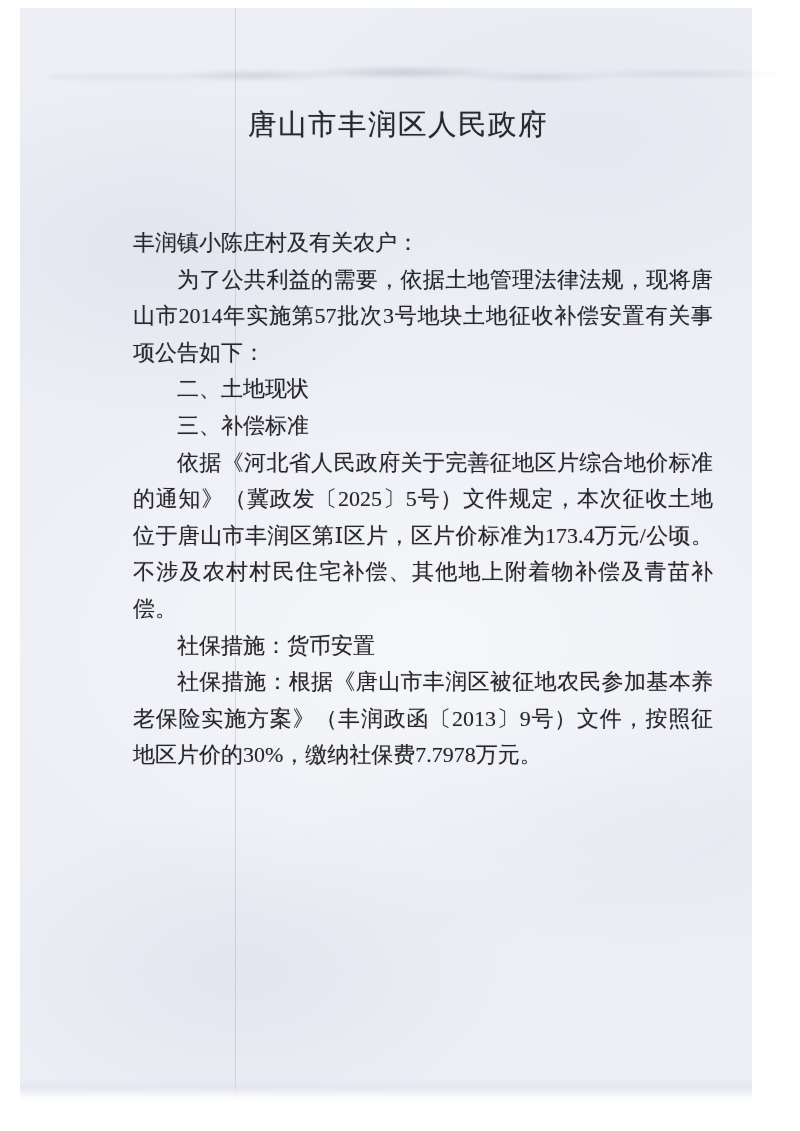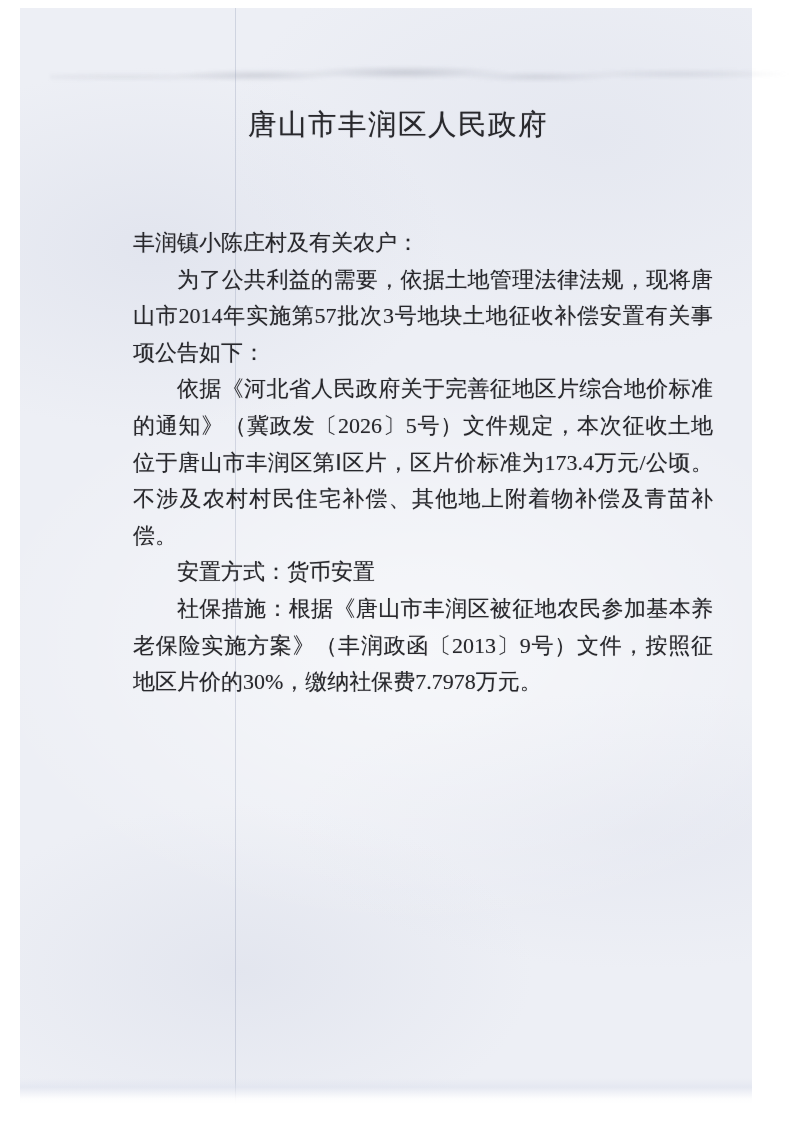--- a/index.html
+++ b/index.html
@@ -80,34 +80,36 @@
   .doc-body {
     position: absolute;
     top: 217px; left: 113px;
     width: 580px;
     font-size: 22px;
     line-height: 36.6px;
     text-align: justify;
     color: var(--ink);
     text-shadow: 0 0 1px rgba(40,40,45,0.40);
   }
-  .para { margin: 0; font-family: Liberation Serif, serif; }
+  .para { margin: 0; }
   .para.indent { text-indent: 2em; }
 </style>
 </head>
 <body>
 
 <div class="canvas">
   <div class="page">
     <div class="artifact-smudge"></div>
     <div class="artifact-line"></div>
     <div class="title-block">
       <div>唐山市丰润区人民政府</div>
     </div>
     <div class="doc-body">
         <div class="para">丰润镇小陈庄村及有关农户：</div>
         <div class="para indent">为了公共利益的需要，依据土地管理法律法规，现将唐山市2014年实施第57批次3号地块土地征收补偿安置有关事项公告如下：</div>
-        <div class="para indent">依据《河北省人民政府关于完善征地区片综合地价标准的通知》（冀政发〔2026〕5号）文件规定，本次征收土地位于唐山市丰润区第Ⅰ区片，区片价标准为173.4万元/公顷。不涉及农村村民住宅补偿、其他地上附着物补偿及青苗补偿。</div>
-        <div class="para indent">安置方式：货币安置</div>
+        <div class="para indent">二、土地现状</div>
+        <div class="para indent">三、补偿标准</div>
+        <div class="para indent">依据《河北省人民政府关于完善征地区片综合地价标准的通知》（冀政发〔2025〕5号）文件规定，本次征收土地位于唐山市丰润区第Ⅰ区片，区片价标准为173.4万元/公顷。不涉及农村村民住宅补偿、其他地上附着物补偿及青苗补偿。</div>
+        <div class="para indent">社保措施：货币安置</div>
         <div class="para indent">社保措施：根据《唐山市丰润区被征地农民参加基本养老保险实施方案》（丰润政函〔2013〕9号）文件，按照征地区片价的30%，缴纳社保费7.7978万元。</div>
       </div>
   </div>
 </div>
 
 </body></html>

